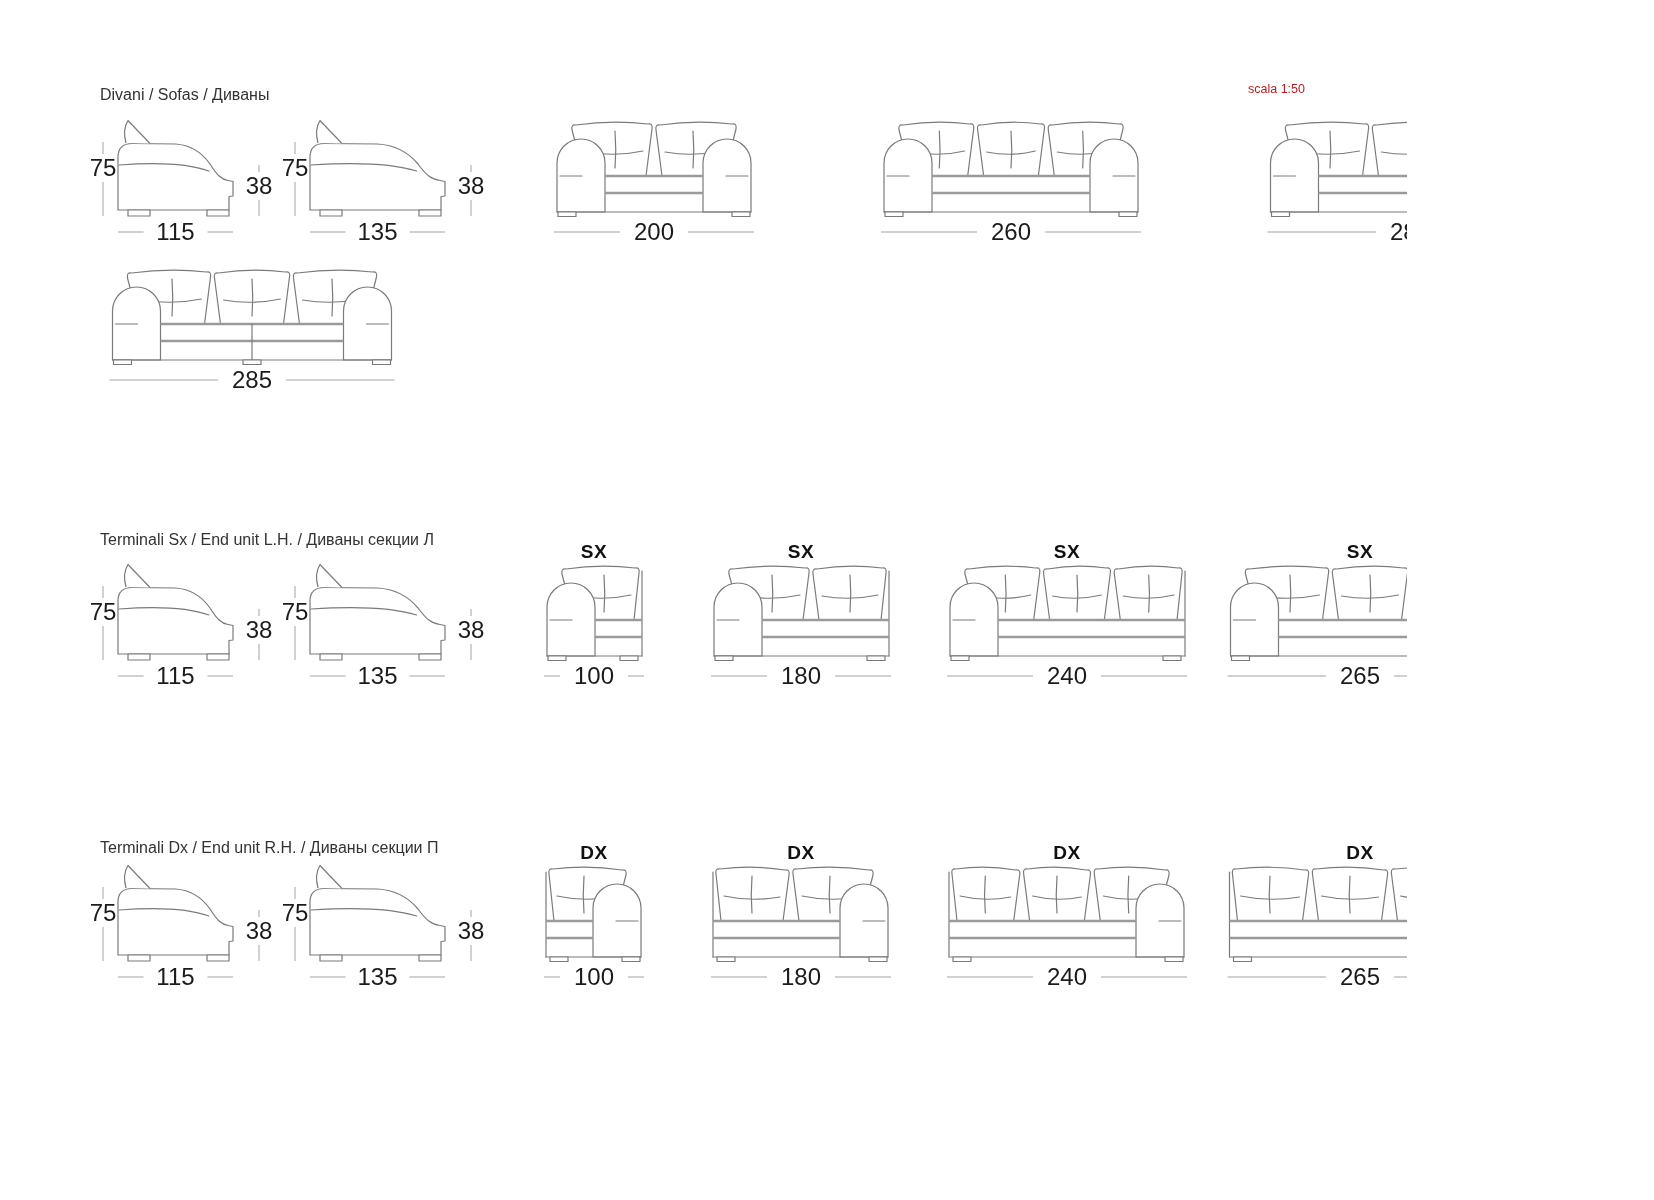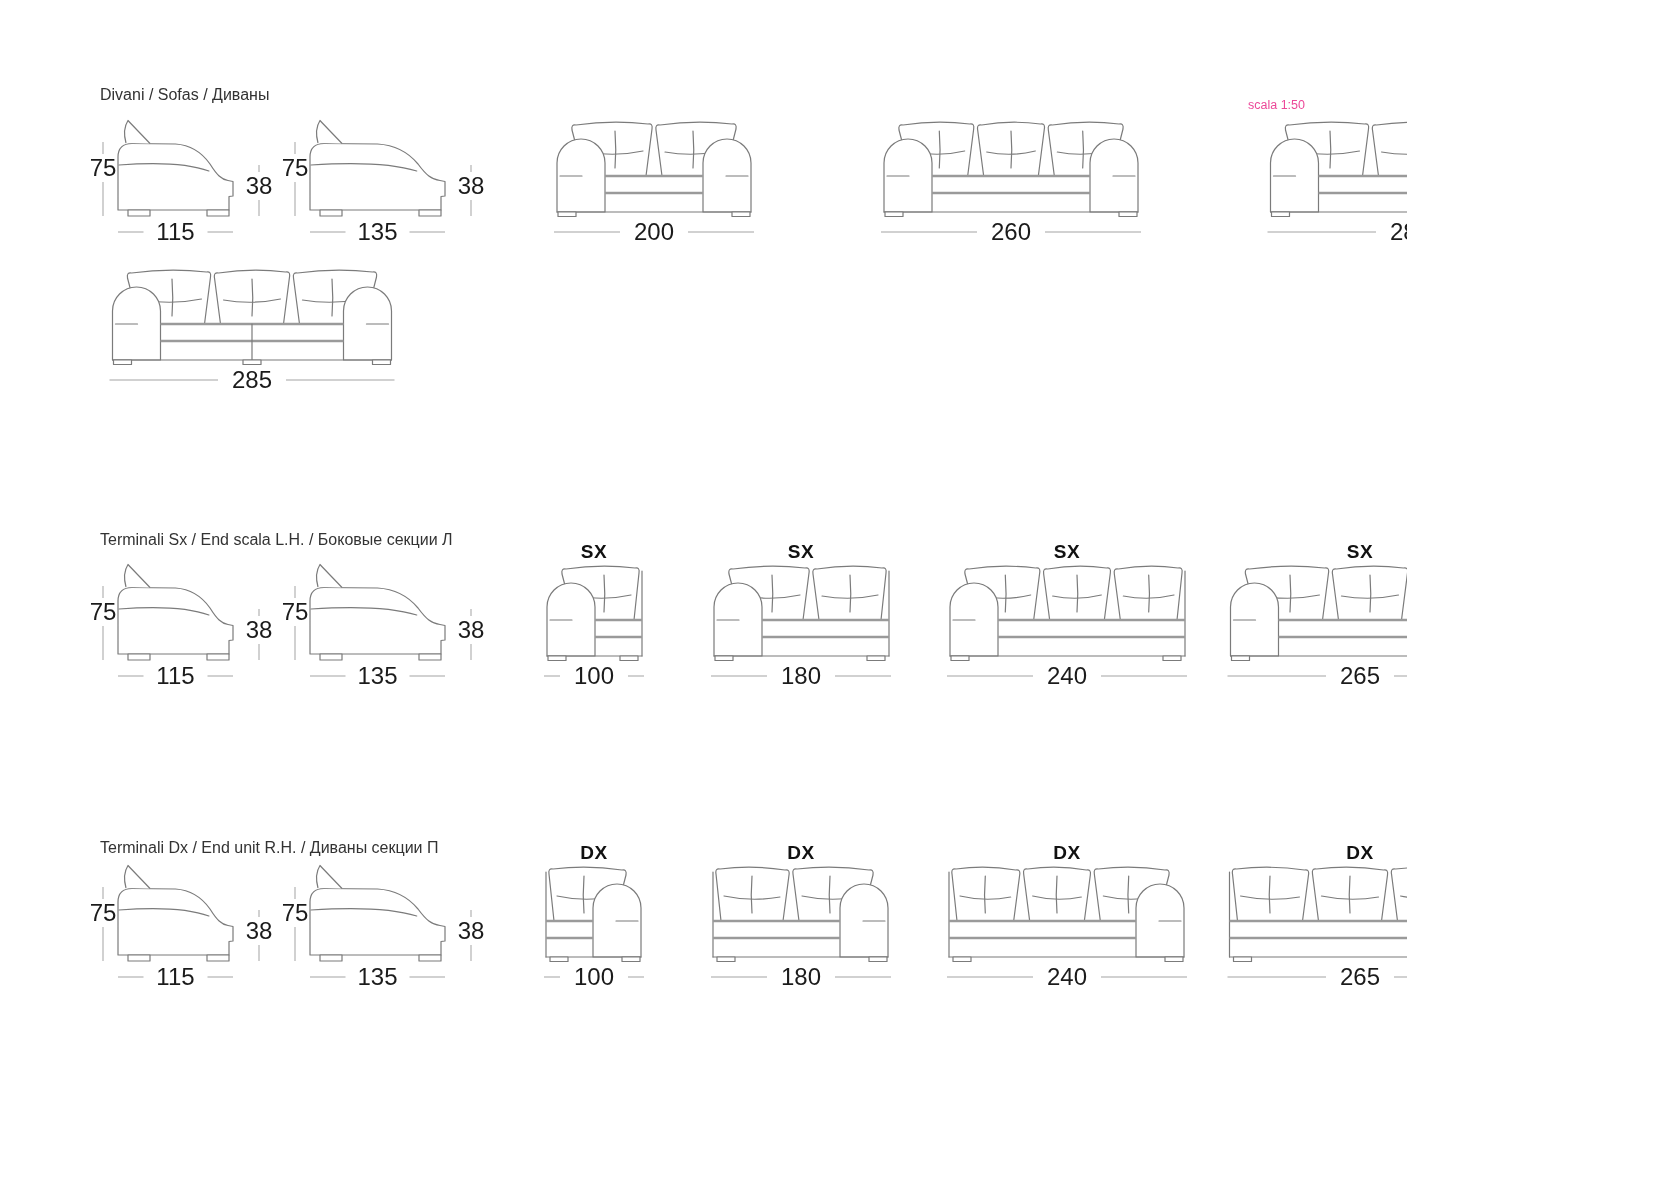--- a/index.html
+++ b/index.html
@@ -1,33 +1,33 @@
 <!DOCTYPE html>
 <html><head>
 <meta charset="utf-8">
 <style>
   html,body{margin:0;padding:0;background:#fff;}
   .sheet{position:relative;width:1407px;height:1200px;background:#fff;overflow:hidden;
          font-family:"Liberation Sans", sans-serif;}
   .title{position:absolute;left:100px;font-size:16px;color:#333;white-space:nowrap;}
-  .scala{position:absolute;right:102px;top:98px;font-size:12.5px;color:#ec4899;}
+  .scala{position:absolute;right:102px;top:82px;font-size:12.5px;color:#b91c1c;}
   svg{position:absolute;left:0;top:0;}
   .ln  {fill:none;stroke:#7b7b7b;stroke-width:1.2;stroke-linecap:round;}
   .lnf {fill:#ffffff;stroke:#7b7b7b;stroke-width:1.2;stroke-linejoin:round;}
   .hv  {fill:none;stroke:#9a9a9a;stroke-width:2.7;}
   .dim {fill:none;stroke:#a3a3a3;stroke-width:1;}
   .dimtxt{font-size:24px;fill:#1b1b1b;text-anchor:middle;}
   .unitlbl{font-size:19px;font-weight:700;fill:#111;text-anchor:middle;letter-spacing:.5px;}
 </style>
 </head>
 <body>
 
 <div class="sheet">
   <div class="title" style="top:86px">Divani / Sofas / Диваны</div>
-  <div class="title" style="top:531px">Terminali Sx / End scala L.H. / Боковые секции Л</div>
+  <div class="title" style="top:531px">Terminali Sx / End unit L.H. / Диваны секции Л</div>
   <div class="title" style="top:839px">Terminali Dx / End unit R.H. / Диваны секции П</div>
   <div class="scala">scala 1:50</div>
   <svg id="drawings" width="1654" height="1200" viewBox="0 0 1654 1200">
       <g transform="translate(118,142)">
   <path class="lnf" d="M0,68 L0,15 C0,6 5,1.5 14,1.5 L57.5,2
        C72.5,3 82.8,9 92.0,22
        C98.9,33 103.5,37.5 110,38.5
        L115,39.5 L115,54 L111,54.5 L111,68 Z"></path>
   <path class="ln" d="M1,23 C40.3,20 69.0,21 90.9,29"></path>
   <path class="lnf" d="M8,1 C5.5,-8 6.5,-16 10,-21.5 C16,-15 25,-6 32,1.5"></path>

